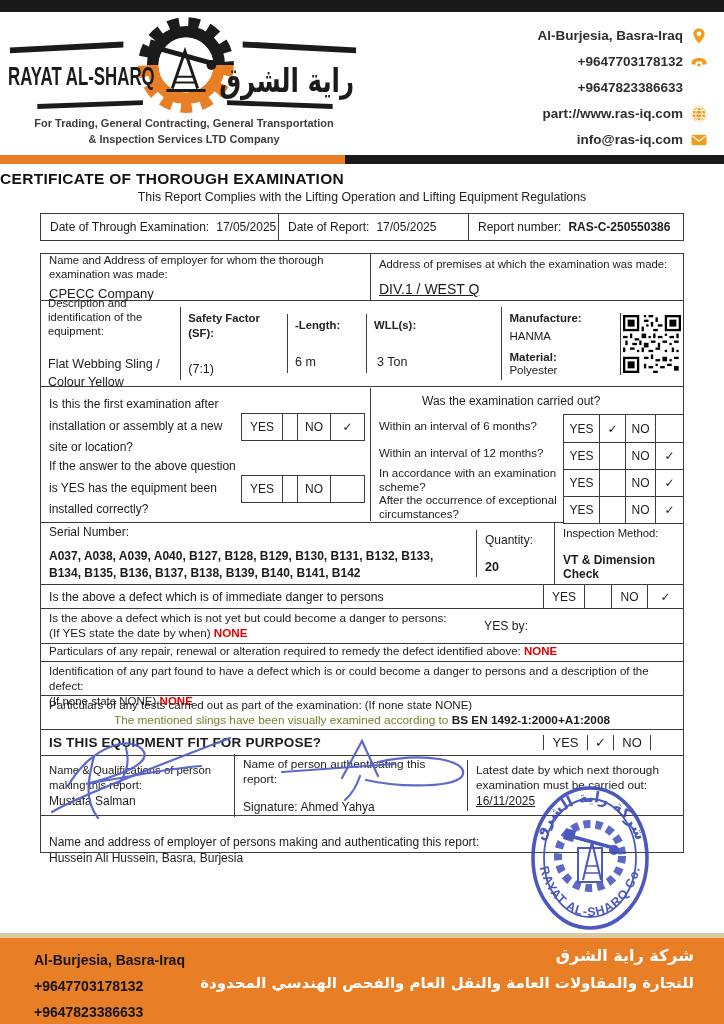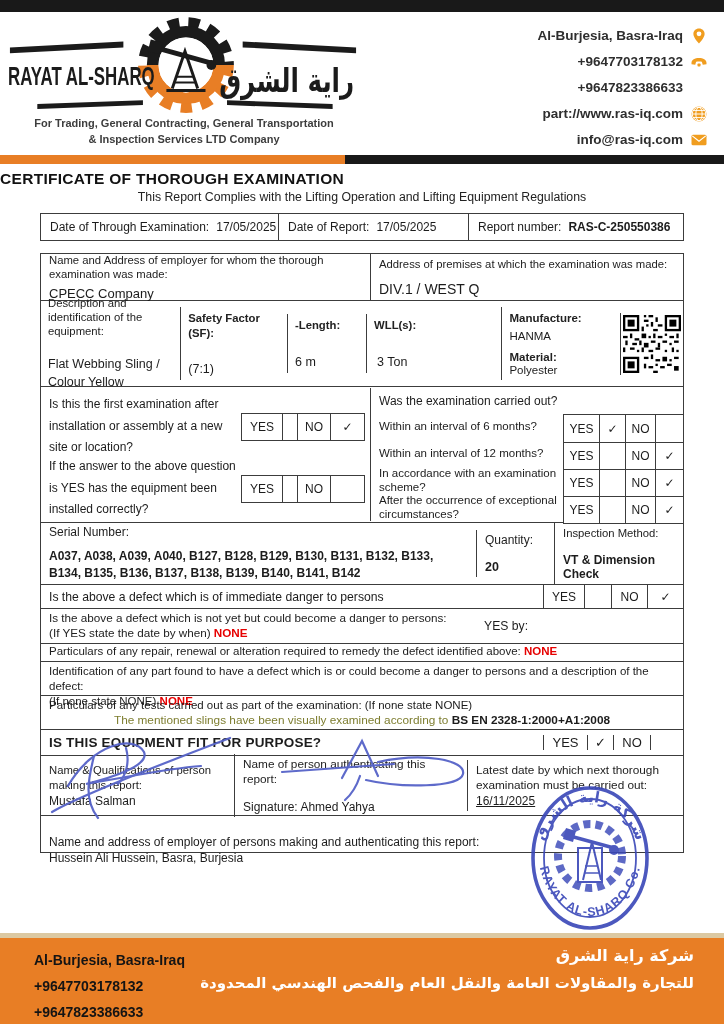--- a/index.html
+++ b/index.html
@@ -44,21 +44,21 @@
   .lab { font-size:11.3px; line-height:1.25; color:#222; }
   .val { font-size:12.5px; }
   .b { font-weight:bold; }
   .red { color:#e60000; font-weight:bold; }
   .olive { color:#7d7d2f; }
 
   .rA { height:46px; }
   .rA .cell { padding:3px 8px; }
   .cA1 { width:329px; } .cA2 { flex:1; }
   .cA1 .val { margin-top:5px; font-size:13px; }
-  .cA2 .val { margin-top:10px; font-size:14px; }
+  .cA2 .val { margin-top:10px; font-size:14px;text-decoration:underline; }
 
   .rB { height:86px; }
   .rB .cell { padding:4px 7px; }
   .cB1 { width:141px; } .cB2 { width:108px; } .cB3 { width:80px; }
   .cB4 { width:137px; } .cB5 { width:120px; } .cB6 { flex:1; padding:2px !important;
         display:flex; align-items:center; justify-content:center; }
   .cB1 .val { margin-top:16px; font-size:12.5px; line-height:1.45; }
   .vgap { margin-top:22px; }
   .cB4 .vgap { padding-left:3px; }
   .cB5 .lab { font-size:11.5px; }
@@ -66,21 +66,21 @@
 
   .rC { height:136px; }
   .cC1 { width:329px; padding-top:6px; }
   .cC2 { flex:1; }
   .lq { display:flex; align-items:center; height:62px; }
   .lq-text { width:200px; padding-left:8px; font-size:12px; line-height:1.78; }
   .yn { display:flex; width:124px; height:28px; border:1px solid #3c3c3c; background:#fff; }
   .yn > div { display:flex; align-items:center; justify-content:center; font-size:12px; }
   .yn > div + div { border-left:1px solid #3c3c3c; }
   .yn .w1{width:40px;} .yn .w2{width:15px;} .yn .w3{width:33px;} .yn .w4{flex:1;}
-  .co-head { padding:6px 8px 2px 8px; font-size:12px; height:25px; }
+  .co-head { padding:6px 8px 2px 8px; font-size:12px; height:25px;margin-left:43px; }
   .co-row { display:flex; align-items:center; height:27px; }
   .co-text { width:196px; padding-left:8px; font-size:11.5px; line-height:1.15; }
   .co-grid { position:absolute; top:26px; right:0; width:120px; border:1px solid #3c3c3c;
              border-right:none; background:#fff; }
   .co-grid .g-row { display:flex; height:27px; }
   .co-grid .g-row + .g-row { border-top:1px solid #3c3c3c; }
   .co-grid .g-row > div { display:flex; align-items:center; justify-content:center; font-size:12px; }
   .co-grid .g-row > div + div { border-left:1px solid #3c3c3c; }
   .gw1{width:35px;} .gw2{width:26px;} .gw3{width:30px;} .gw4{flex:1;}
 
@@ -454,21 +454,21 @@
   <div class="row rH">
     <span>Identification of any part found to have a defect which is or could become a danger to persons and a description of the defect:</span><br>
     <span>(If none state NONE)</span>
     <span class="red">NONE</span>
   </div>
 
   <div class="row rI">
     <div>Particulars of any tests carried out as part of the examination: (If none state NONE)</div>
     <div class="l2">
       <span class="olive">The mentioned slings have been visually examined according to </span>
-      <span class="b">BS EN 2328-1:2000+A1:2008</span>
+      <span class="b">BS EN 1492-1:2000+A1:2008</span>
     </div>
   </div>
 
   <div class="row rJ">
     <div class="cJ1">IS THIS EQUIPMENT FIT FOR PURPOSE?</div>
     <div class="ck4 jk">
       <div class="jw1">YES</div>
       <div class="jw2">✓</div>
       <div class="jw3">NO</div>
       <div class="jw4"></div>

